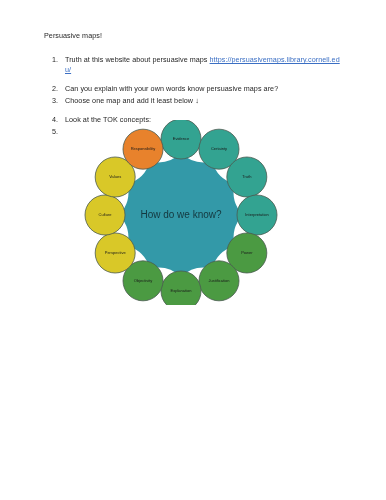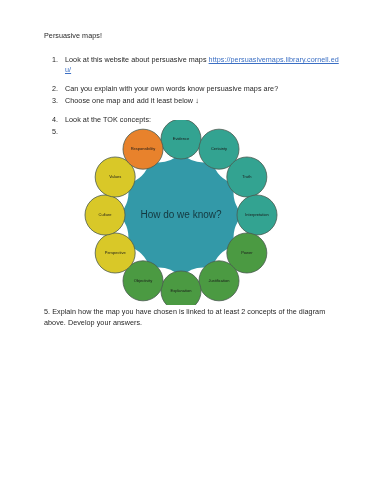--- a/index.html
+++ b/index.html
@@ -112,21 +112,21 @@
 <body>
 
 <div class="page">
 
   <div class="doc-body">
 
     <div class="title-line">Persuasive maps!</div>
 
     <div class="list-item gap-before">
       <span class="list-num">1.</span>
-      <span class="list-text"><span>Look at this website about persuasive maps </span><a class="hyperlink" href="#">https://persuasivemaps.library.cornell.edu/</a></span>
+      <span class="list-text"><span>Truth at this website about persuasive maps </span><a class="hyperlink" href="#">https://persuasivemaps.library.cornell.edu/</a></span>
     </div>
 
     <div class="list-item gap-before">
       <span class="list-num">2.</span>
       <span class="list-text">Can you explain with your own words know persuasive maps are?</span>
     </div>
 
     <div class="list-item">
       <span class="list-num">3.</span>
       <span class="list-text"><span>Choose one map and add it least below </span><span class="arrow-glyph">↓</span></span>
@@ -170,15 +170,14 @@
           <circle cx="12.00" cy="95.00" r="20" fill="#d9c828" stroke="#4a5a50" stroke-width="0.8"></circle>
           <text class="node-label" x="12.00" y="95.00">Culture</text>
           <circle cx="22.18" cy="57.00" r="20" fill="#d9c828" stroke="#4a5a50" stroke-width="0.8"></circle>
           <text class="node-label" x="22.18" y="57.00">Values</text>
           <circle cx="50.00" cy="29.18" r="20" fill="#e8822c" stroke="#4a5a50" stroke-width="0.8"></circle>
           <text class="node-label" x="50.00" y="29.18">Responsibility</text>
         </g>
     </svg>
   </div>
 
-  <div class="closing">5. Explain how the map you have chosen is linked to at least 2 concepts of the diagram above. Develop your answers.</div>
 
 </div>
 
 </body></html>

